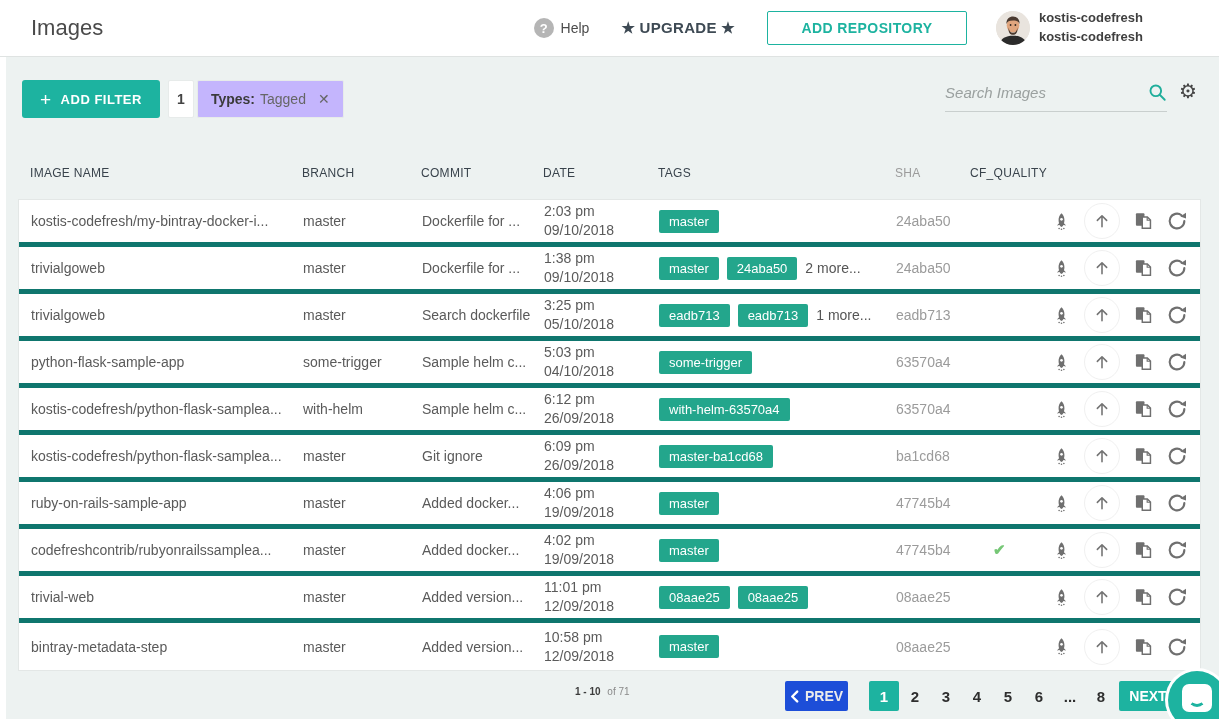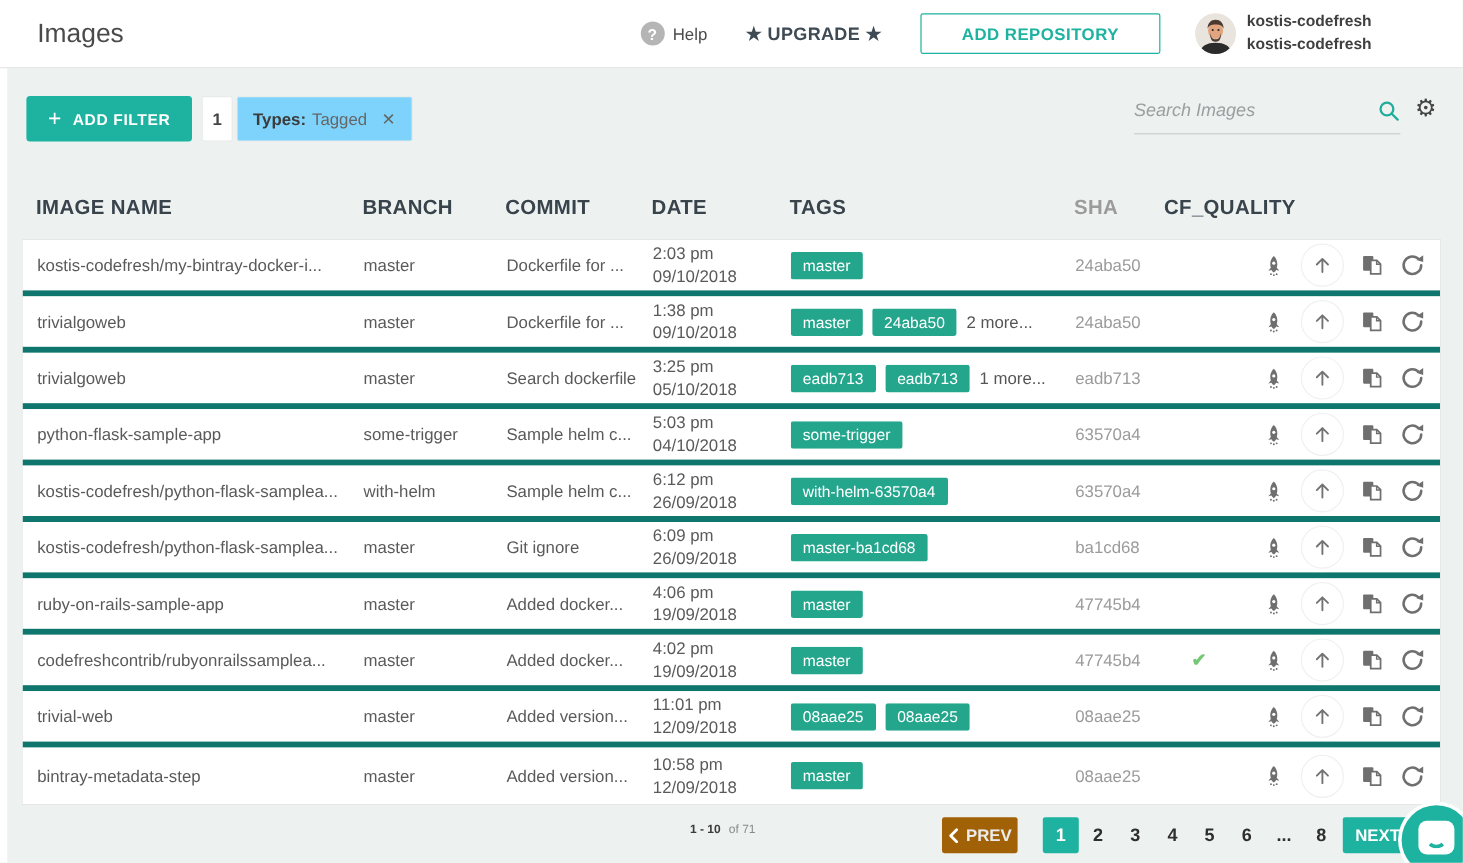--- a/index.html
+++ b/index.html
@@ -23,33 +23,33 @@
   .add-repo{margin-left:32px;width:200px;height:34px;background:#fff;border:1px solid var(--accent);color:var(--accent);font-size:14px;font-weight:bold;letter-spacing:.4px;border-radius:2px;cursor:pointer;font-family:"Liberation Sans",sans-serif;}
   .userbox{margin-left:29px;display:flex;align-items:center;gap:9px;cursor:pointer;}
   .avatar{width:34px;height:34px;border-radius:50%;overflow:hidden;flex:none;background:#e9e4de;}
   .usernames{font-size:13px;font-weight:bold;color:#3f3f3f;line-height:1.45;text-align:center;}
 
   
   .filterbar{height:61px;padding:23px 22px 0 22px;display:flex;align-items:flex-start;}
   .add-filter{height:38px;padding:0 18px;background:var(--accent);border:none;border-radius:3px;color:#fff;font-size:13px;font-weight:bold;letter-spacing:.5px;display:flex;align-items:center;gap:9px;cursor:pointer;font-family:"Liberation Sans",sans-serif;}
   .add-filter .plus{font-size:19px;font-weight:normal;line-height:1;}
   .filter-count{margin-left:8px;width:26px;height:38px;background:#fff;border:1px solid #e7ebea;border-radius:2px;display:flex;align-items:center;justify-content:center;font-size:14px;font-weight:bold;color:#444;}
-  .filter-chip{margin-left:3px;height:38px;background:#7dd3fc;border:1px solid #e7ebea;border-radius:2px;display:flex;align-items:center;padding:0 13px;font-size:14px;gap:5px;}
+  .filter-chip{margin-left:3px;height:38px;background:#c4b5fd;border:1px solid #e7ebea;border-radius:2px;display:flex;align-items:center;padding:0 13px;font-size:14px;gap:5px;}
   .filter-chip .k{font-weight:bold;color:#3b3b3b;}
   .filter-chip .v{color:#666;}
   .chip-close{margin-left:7px;color:#666;font-size:14px;cursor:pointer;}
   .searchwrap{margin-left:auto;display:flex;align-items:flex-start;gap:12px;padding-top:3px;}
   .searchfield{width:222px;border-bottom:1px solid #c9cfce;display:flex;align-items:center;padding-bottom:9px;}
   .searchfield input{flex:1;border:none;outline:none;background:transparent;font-style:italic;font-size:15px;color:#6f7676;font-family:"Liberation Sans",sans-serif;}
   .searchfield input::placeholder{color:#9aa09f;font-style:italic;}
   .search-icon{flex:none;cursor:pointer;display:flex;}
   .gear{font-size:20px;color:#454545;line-height:1;cursor:pointer;margin-top:-2px;}
 
   
-  .theader{margin:42px 18px 0 18px;padding:0 12px;display:flex;align-items:center;height:26px;font-size:17px;font-weight:bold;color:#39434c;letter-spacing:.3px;}
+  .theader{margin:42px 18px 0 18px;padding:0 12px;display:flex;align-items:center;height:26px;font-size:12px;font-weight:normal;color:#39434c;letter-spacing:.3px;}
   .tbody{margin:13px 18px 0 18px;background:#fff;border:1px solid #e3e7e6;}
   .trow{display:flex;align-items:center;height:47px;padding:0 12px;border-bottom:5px solid #0f766e;font-size:14px;color:#5a5a5a;background:#fff;}
   .trow:last-child{border-bottom:none;}
   .col{flex:none;}
   .c-name{width:272px;white-space:nowrap;overflow:hidden;}
   .c-branch{width:119px;}
   .c-commit{width:122px;white-space:nowrap;overflow:hidden;}
   .c-date{width:115px;line-height:1.35;}
   .c-tags{width:237px;display:flex;align-items:center;gap:8px;white-space:nowrap;overflow:hidden;}
   .c-sha{width:75px;color:#9b9b9b;}
@@ -60,21 +60,21 @@
   .check{color:var(--check);font-size:15px;font-weight:bold;}
   .icon-btn{display:flex;align-items:center;justify-content:center;cursor:pointer;}
   .icon-circle{width:36px;height:36px;border-radius:50%;border:1px solid #f0f0f0;background:#fff;display:flex;align-items:center;justify-content:center;cursor:pointer;}
 
   
   .pagination-bar{position:relative;height:50px;}
   .page-summary{position:absolute;left:575px;top:15px;font-size:10px;}
   .page-summary .range{font-weight:bold;color:#3c3c3c;}
   .page-summary .total{color:#8a8a8a;margin-left:4px;}
   .pager{position:absolute;left:785px;top:10px;display:flex;align-items:center;}
-  .prev-btn{width:63px;height:30px;background:#a16207;border:none;border-radius:2px;color:#ececec;font-size:14px;font-weight:bold;display:flex;align-items:center;justify-content:center;gap:6px;cursor:pointer;font-family:"Liberation Sans",sans-serif;}
+  .prev-btn{width:63px;height:30px;background:#1d4ed8;border:none;border-radius:2px;color:#ececec;font-size:14px;font-weight:bold;display:flex;align-items:center;justify-content:center;gap:6px;cursor:pointer;font-family:"Liberation Sans",sans-serif;}
   .pages{display:flex;align-items:center;margin-left:21px;gap:1px;}
   .page{width:30px;height:30px;display:flex;align-items:center;justify-content:center;font-size:15px;font-weight:bold;color:#2e2e2e;cursor:pointer;border-radius:2px;}
   .page.active{background:var(--accent);color:#fff;}
   .page.dots{cursor:default;font-weight:bold;}
   .next-btn{margin-left:3px;width:58px;height:30px;background:var(--accent);border:none;border-radius:2px;color:#fff;font-size:14px;font-weight:bold;cursor:pointer;font-family:"Liberation Sans",sans-serif;}
 
   
   .chat-widget{position:absolute;left:1168px;top:671px;width:58px;height:58px;border-radius:50%;background:var(--accent);box-shadow:0 0 0 3px #fff;cursor:pointer;}
   .chat-bubble{position:absolute;left:14px;top:13px;width:30px;height:28px;background:#fff;border-radius:7px;}
   .chat-smile{position:absolute;left:6px;top:14px;width:18px;height:9px;border:3px solid var(--accent);border-top:none;border-left-color:transparent;border-right-color:transparent;border-radius:0 0 50% 50%/0 0 100% 100%;}

